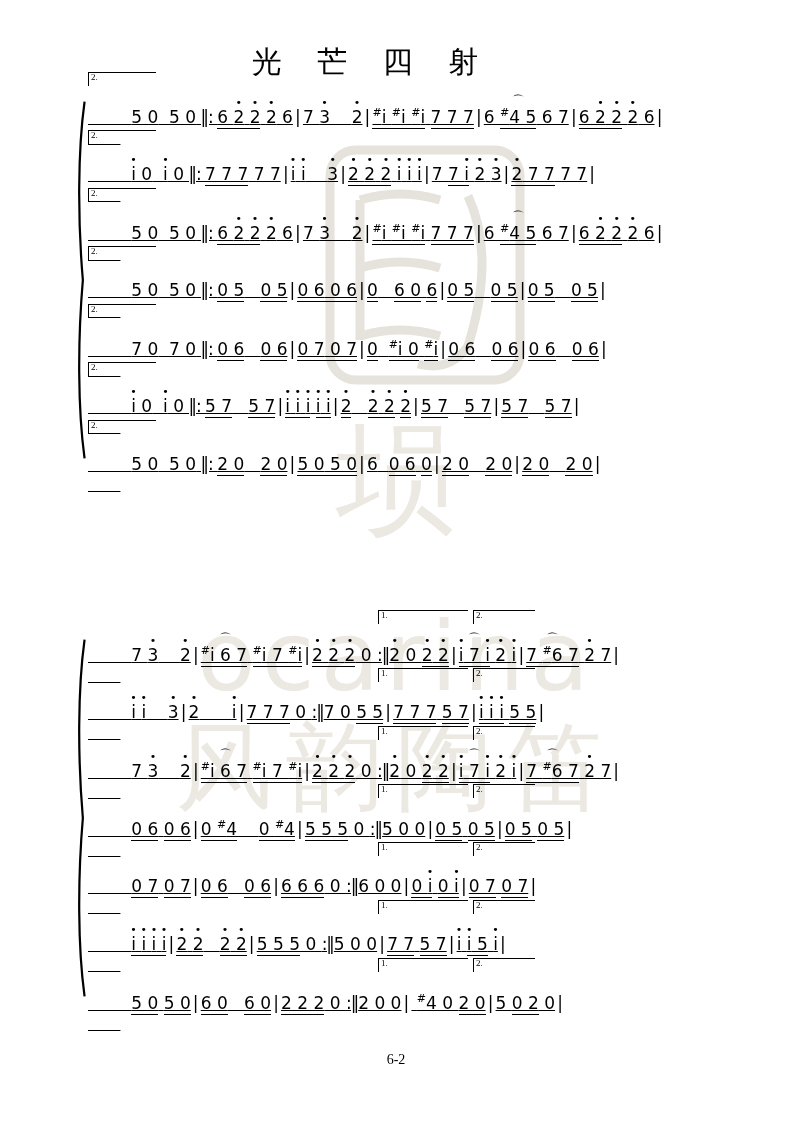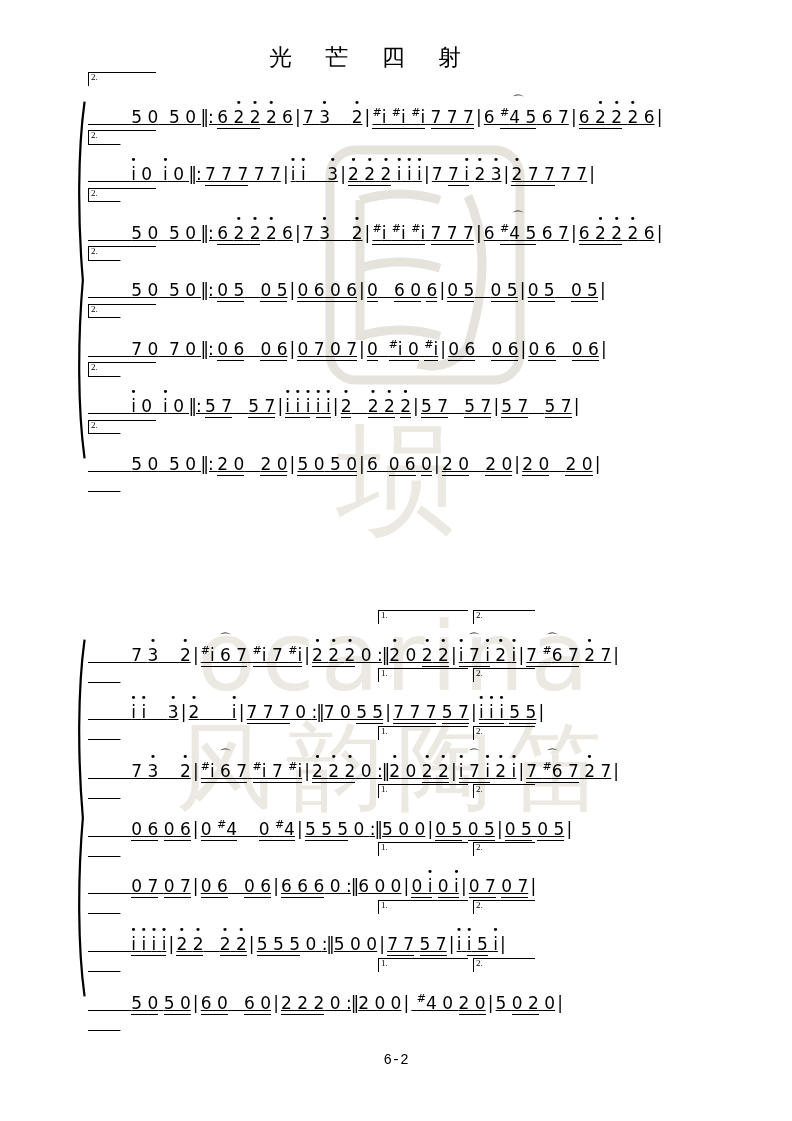--- a/index.html
+++ b/index.html
@@ -32,21 +32,21 @@
     width: 792px;
     height: 1121px;
   }
 
   .title {
     position: absolute;
     top: 42px;
     left: 0;
     width: 743px;
     text-align: center;
-    font-size: 23px;
+    font-size: 30px;
     letter-spacing: 13px;
     font-family: "DejaVu Sans", sans-serif;
     font-weight: 500;
   }
 
   
   .system {
     position: absolute;
     left: 78px;
   }
@@ -123,21 +123,21 @@
 
   .repeat { letter-spacing: -1px; }
 
   .pagenum {
     position: absolute;
     top: 1052px;
     left: 0;
     width: 792px;
     text-align: center;
     font-size: 14px;
-    font-family: Liberation Mono, monospace;
+    font-family: Liberation Serif, serif;
   }
 </style>
 </head>
 <body>
 
 <svg id="watermark" viewBox="0 0 792 1121">
   <g fill="none" stroke="#e6e2dc" stroke-width="9">
     <rect x="330" y="150" width="190" height="230" rx="26"></rect>
     <path d="M360 200 q0 70 0 140 M360 200 q40 -12 80 0 M360 268 q40 -12 80 0 M360 336 q40 -12 80 0"></path>
     <path d="M468 196 q28 60 0 150 q-18 26 -50 18"></path>

